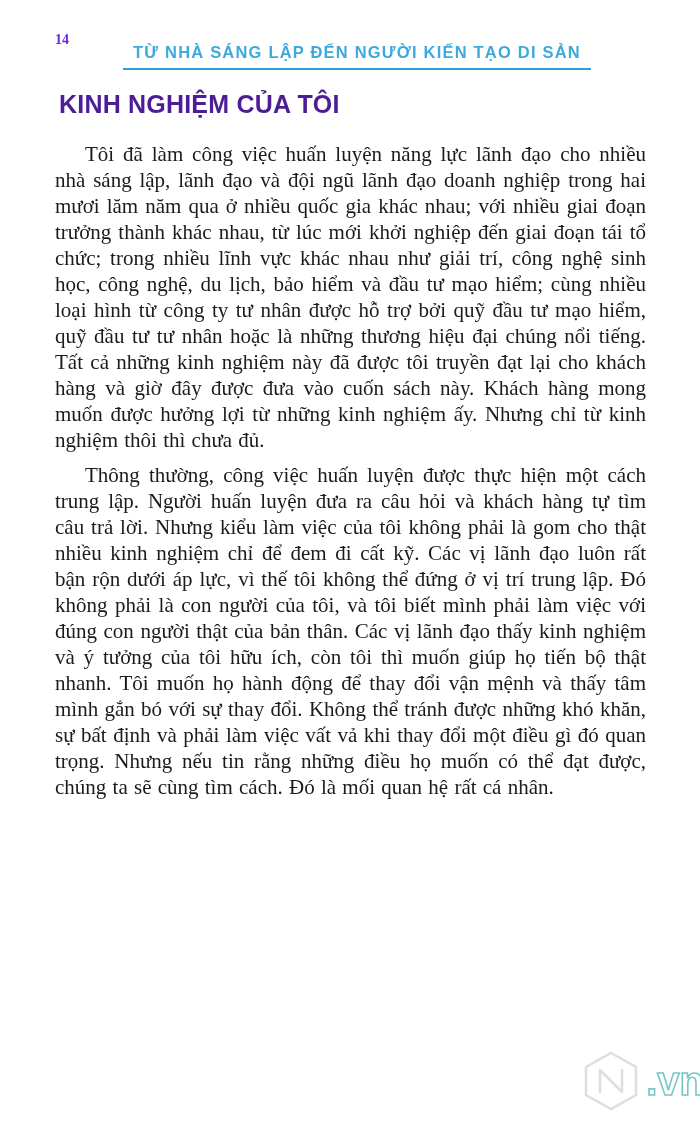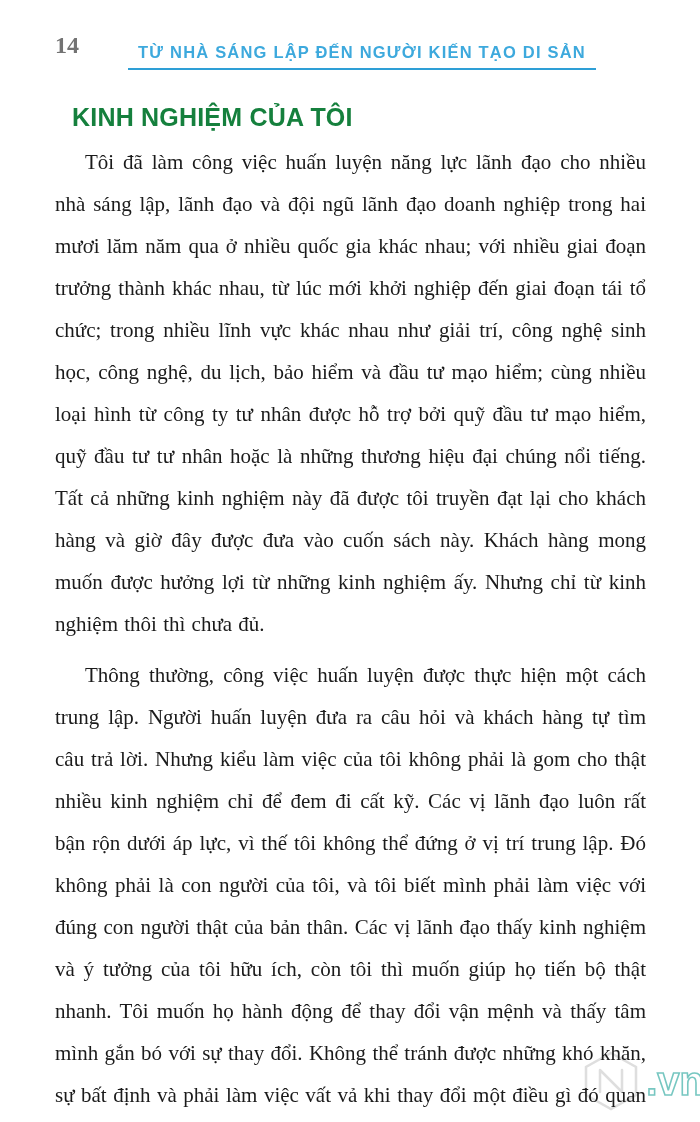--- a/index.html
+++ b/index.html
@@ -21,22 +21,22 @@
     position: absolute;
     top: 30px;
     left: 55px;
     right: 55px;
     display: flex;
     align-items: flex-start;
   }
   .page-number {
     font-family: "Liberation Serif", serif;
     font-weight: 700;
-    font-size: 24px;
-    color: #737373;
+    font-size: 14px;
+    color: #6d28d9;
     line-height: 1;
     padding-top: 3px;
   }
   .running-header-wrap {
     flex: 1;
     text-align: center;
     margin-top: 13px;
   }
   .running-header {
     display: inline-block;
@@ -47,39 +47,39 @@
     color: #3da9dd;
     border-bottom: 2.5px solid #2e9fd6;
     padding: 0 10px 6px 10px;
     white-space: nowrap;
   }
   
   .section-heading {
     position: absolute;
     top: 86px;
     left: 55px;
-    margin: 17px;
+    margin: 4px;
     font-family: "Liberation Sans", sans-serif;
     font-weight: 800;
     font-size: 25px;
     letter-spacing: 0.2px;
-    color: #15803d;
+    color: #4c1d95;
   }
   
   .body-text {
     position: absolute;
     top: 141px;
     left: 55px;
     width: 591px;
     z-index: 2;
   }
   .body-text p {
     margin: 0 0 9px 0;
     font-size: 21px;
-    line-height: 42px;
+    line-height: 26px;
     text-align: justify;
     text-indent: 30px;
     word-spacing: 1px;
   }
   
   .watermark {
     position: absolute;
     right: -4px;
     bottom: 10px;
     display: flex;

